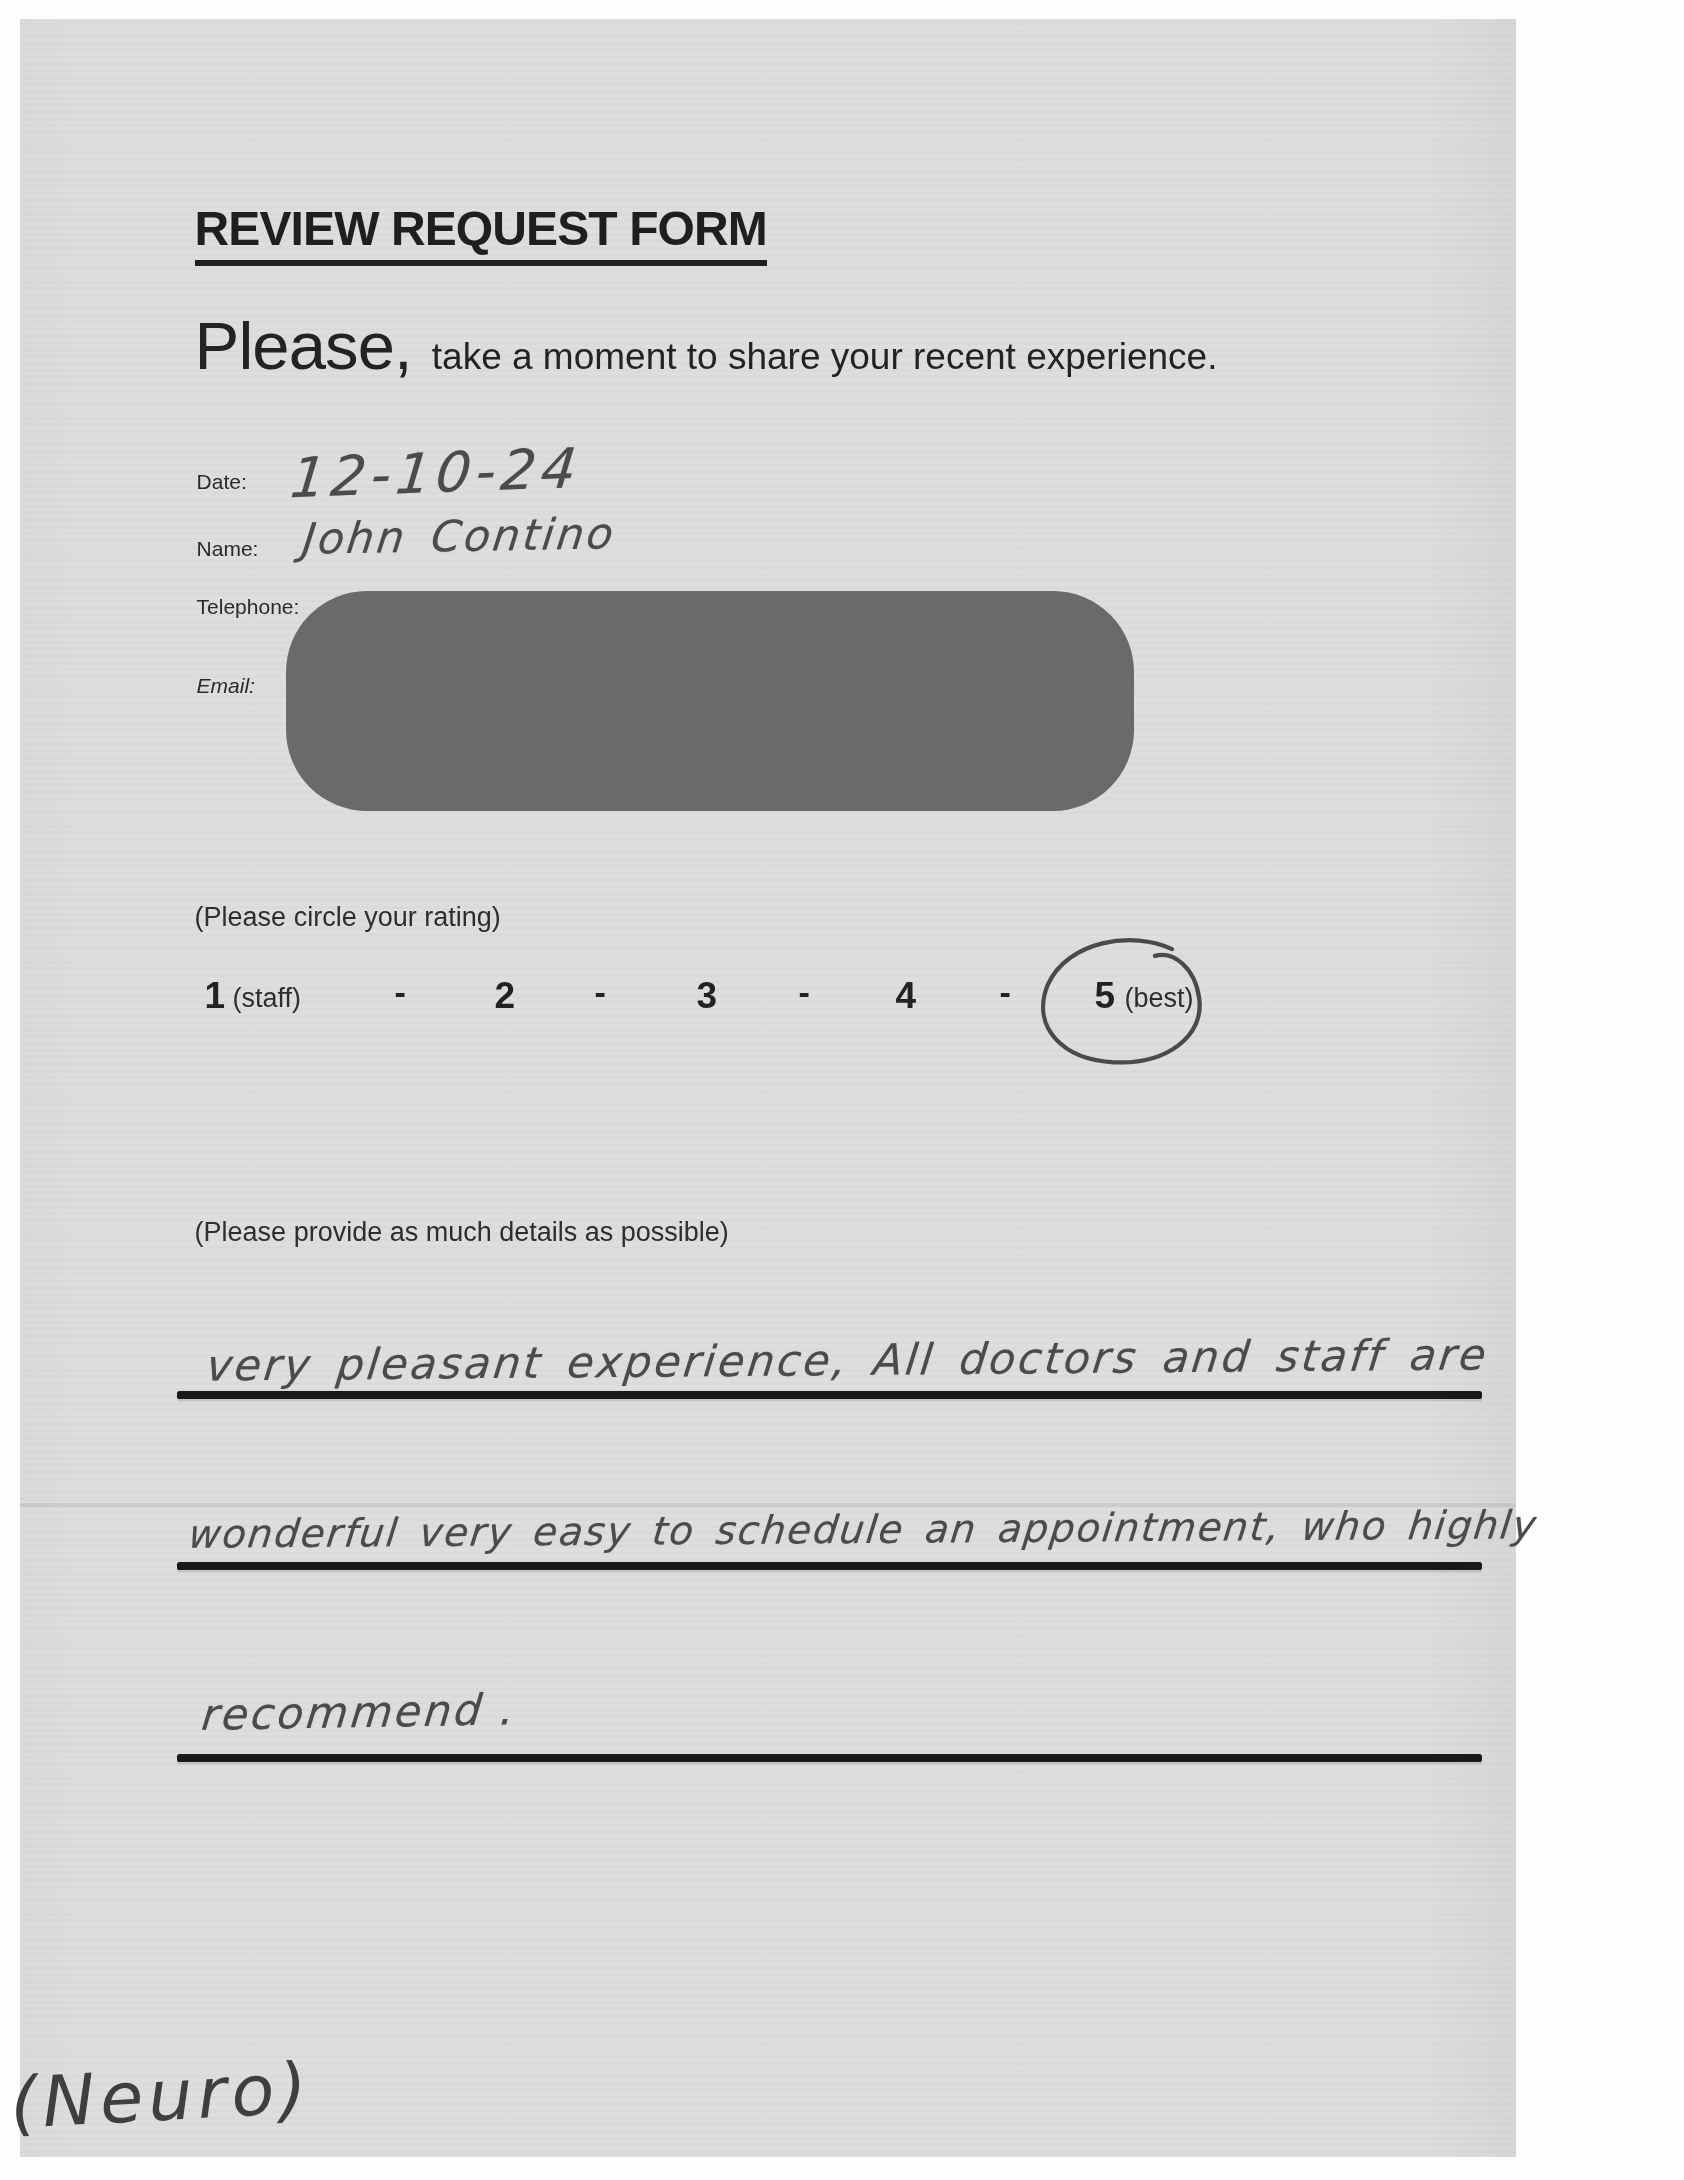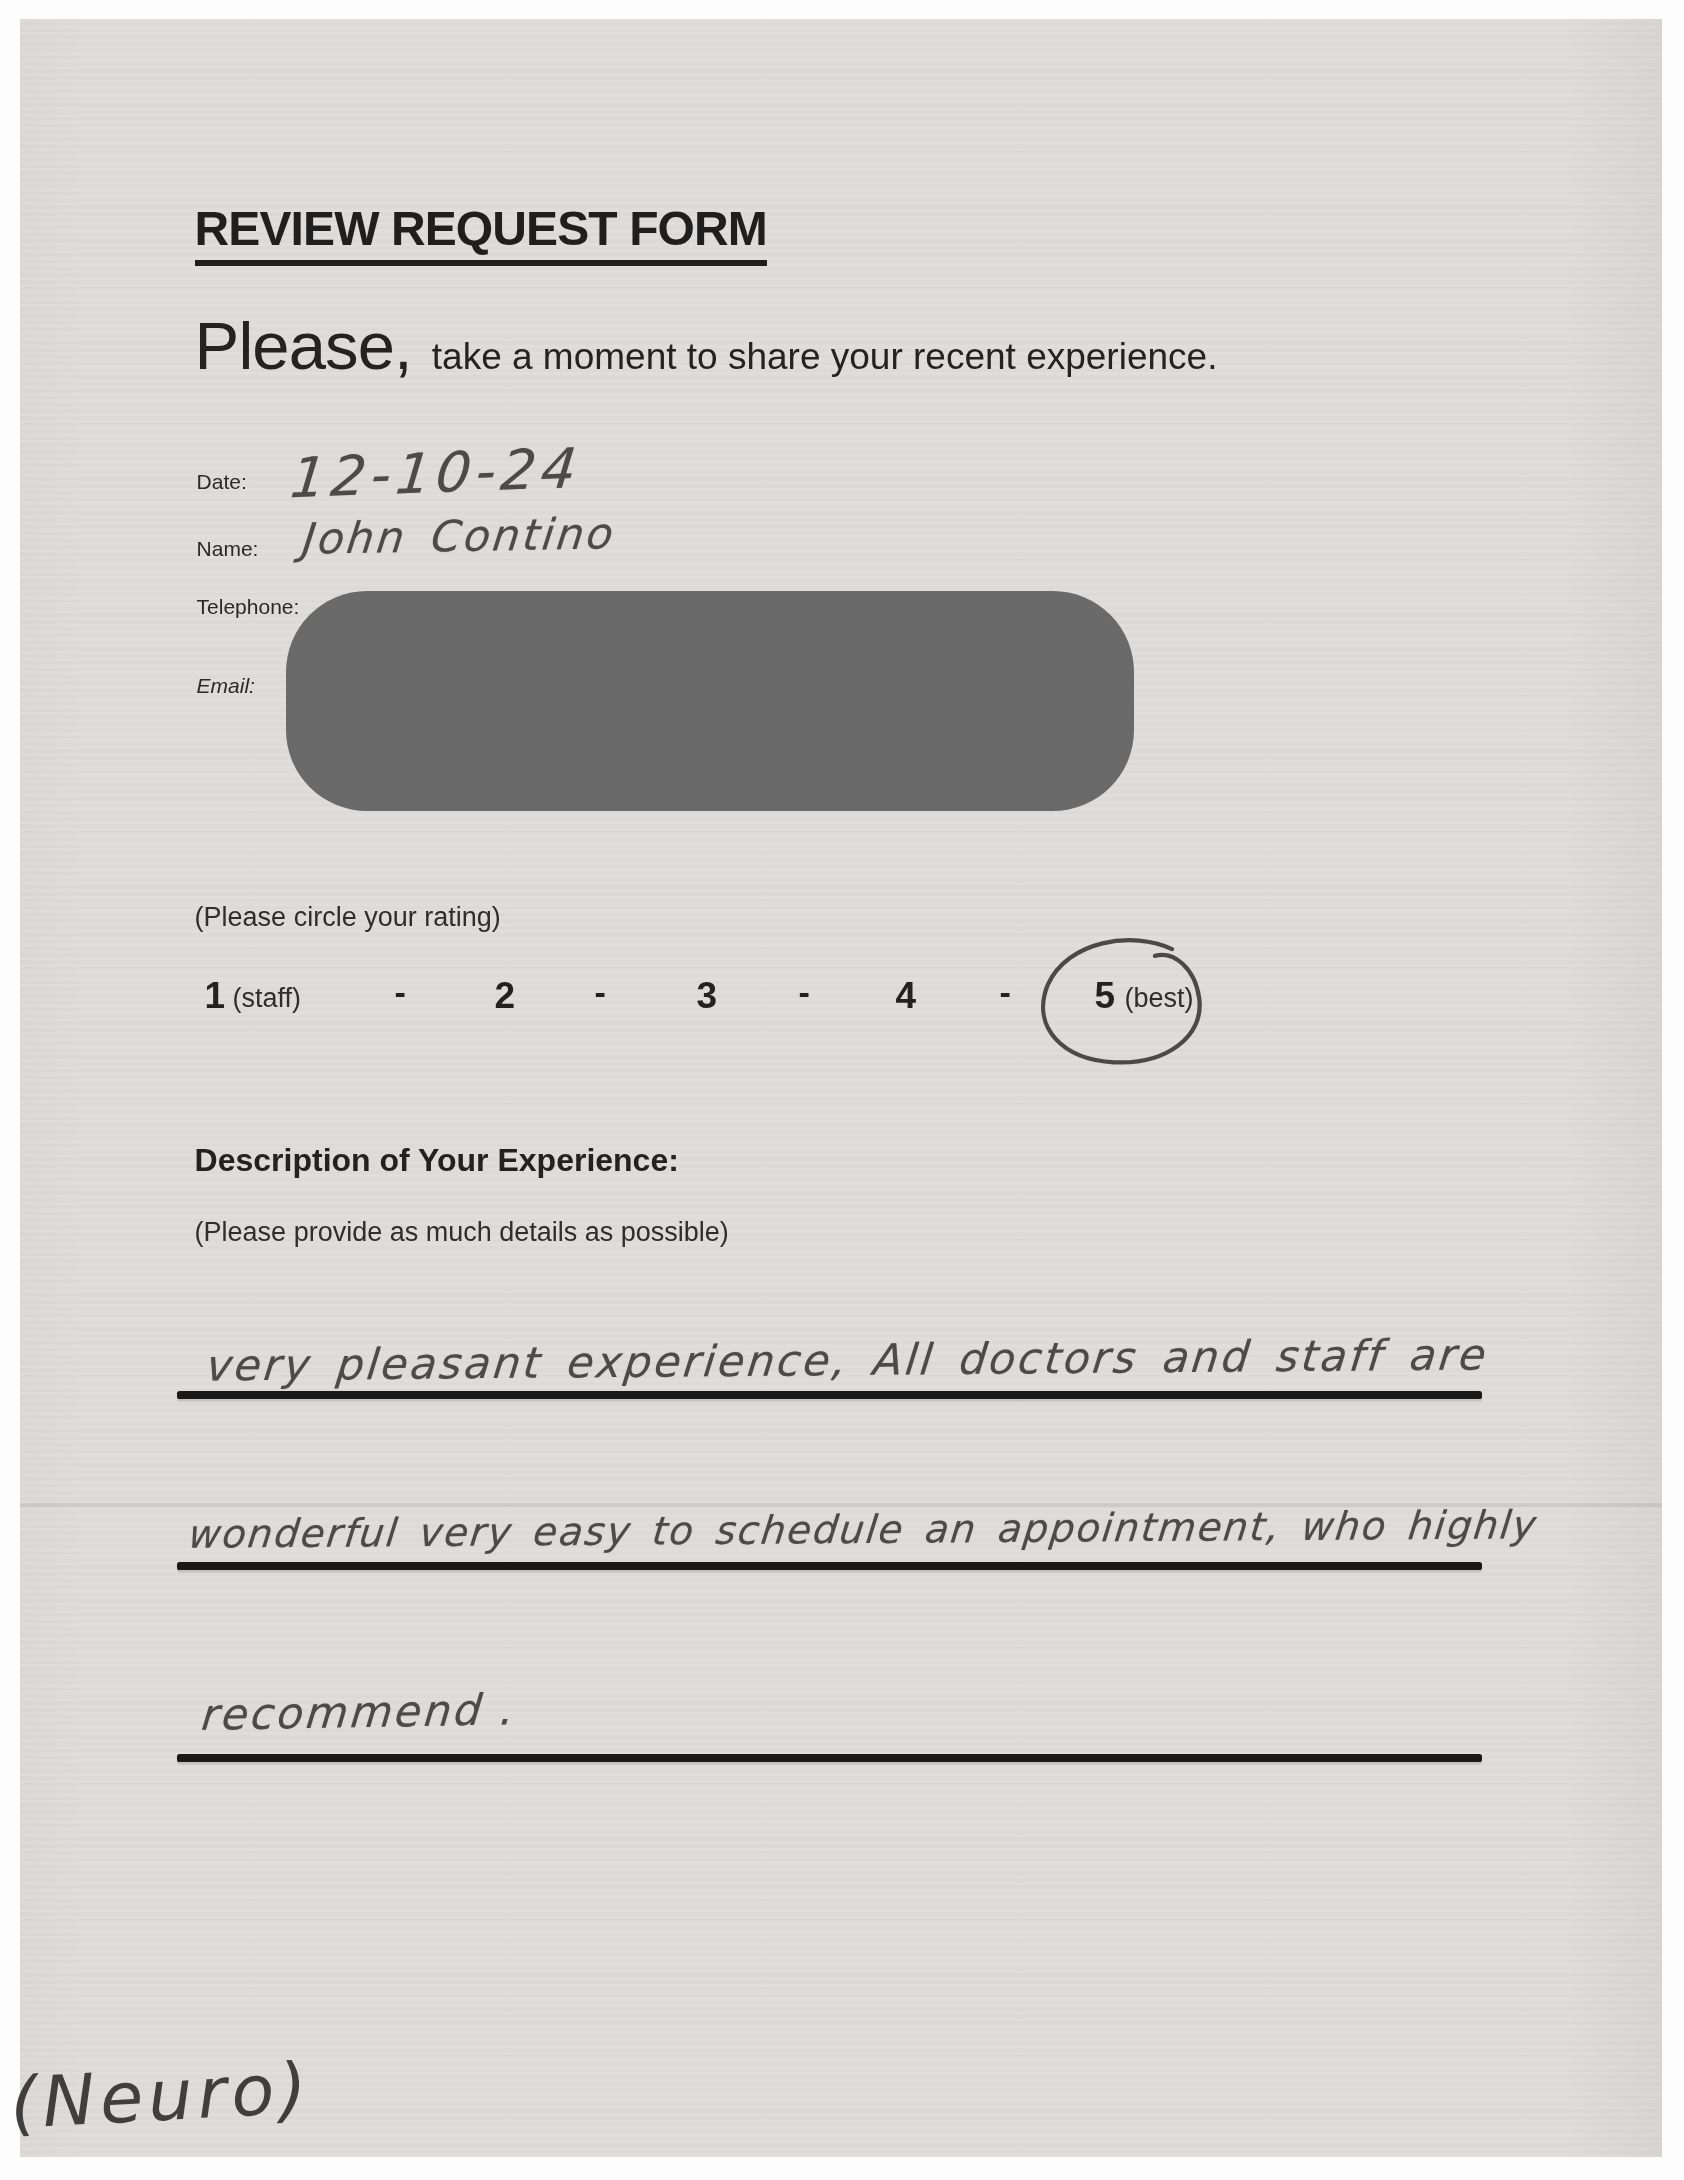--- a/index.html
+++ b/index.html
@@ -3,21 +3,21 @@
 <meta charset="utf-8">
 <style>
   html,body { margin:0; padding:0; }
   body {
     width:1685px; height:2181px; position:relative;
     background:#fdfdfd;
     font-family:"Liberation Sans", sans-serif;
     overflow:hidden;
   }
   .paper {
-    position:absolute; left:19.6px; top:19px; width:1642px; height:2138px;
+    position:absolute; left:19.6px; top:19px; width:1496px; height:2138px;
     background:
       linear-gradient(90deg, rgba(0,0,0,0.015), rgba(0,0,0,0) 4%, rgba(0,0,0,0) 94%, rgba(0,0,0,0.035)),
       repeating-linear-gradient(0deg, rgba(255,255,255,0.02) 0 3.4px, rgba(0,0,0,0.012) 3.4px 6.8px),
       #dedddb;
   }
   .scan-band {
     position:absolute; left:0; width:100%; top:1484px; height:4.3px;
     background:rgba(100,100,100,0.12);
   }
   .title {
@@ -131,21 +131,20 @@
   <span class="rdash p-d3">-</span>
   <span class="rnum  p-r4">4</span>
   <span class="rdash p-d4">-</span>
   <span class="rnum  p-r5">5</span>
   <span class="rnote p-best">(best)</span>
 
   <svg class="circle-svg" viewBox="0 0 215 162">
     <path d="M 168 20 C 122 -2 45 10 22 62 C 2 112 40 150 100 153 C 162 156 206 122 200 78 C 195 42 170 22 148 28" fill="none" stroke="#3a3a3a" stroke-width="5" stroke-linecap="round" opacity="0.9"></path>
   </svg>
 
-  <div class="q-heading desc-h">Description of Your Experience:</div>
   <div class="instruction desc-instr">(Please provide as much details  as possible)</div>
 
   <div class="hand hw-line1">very pleasant experience, All doctors and staff are</div>
   <div class="ansline al-1"></div>
 
   <div class="hand hw-line2">wonderful very easy to schedule an appointment, who highly</div>
   <div class="ansline al-2"></div>
 
   <div class="hand hw-line3">recommend .</div>
   <div class="ansline al-3"></div>

